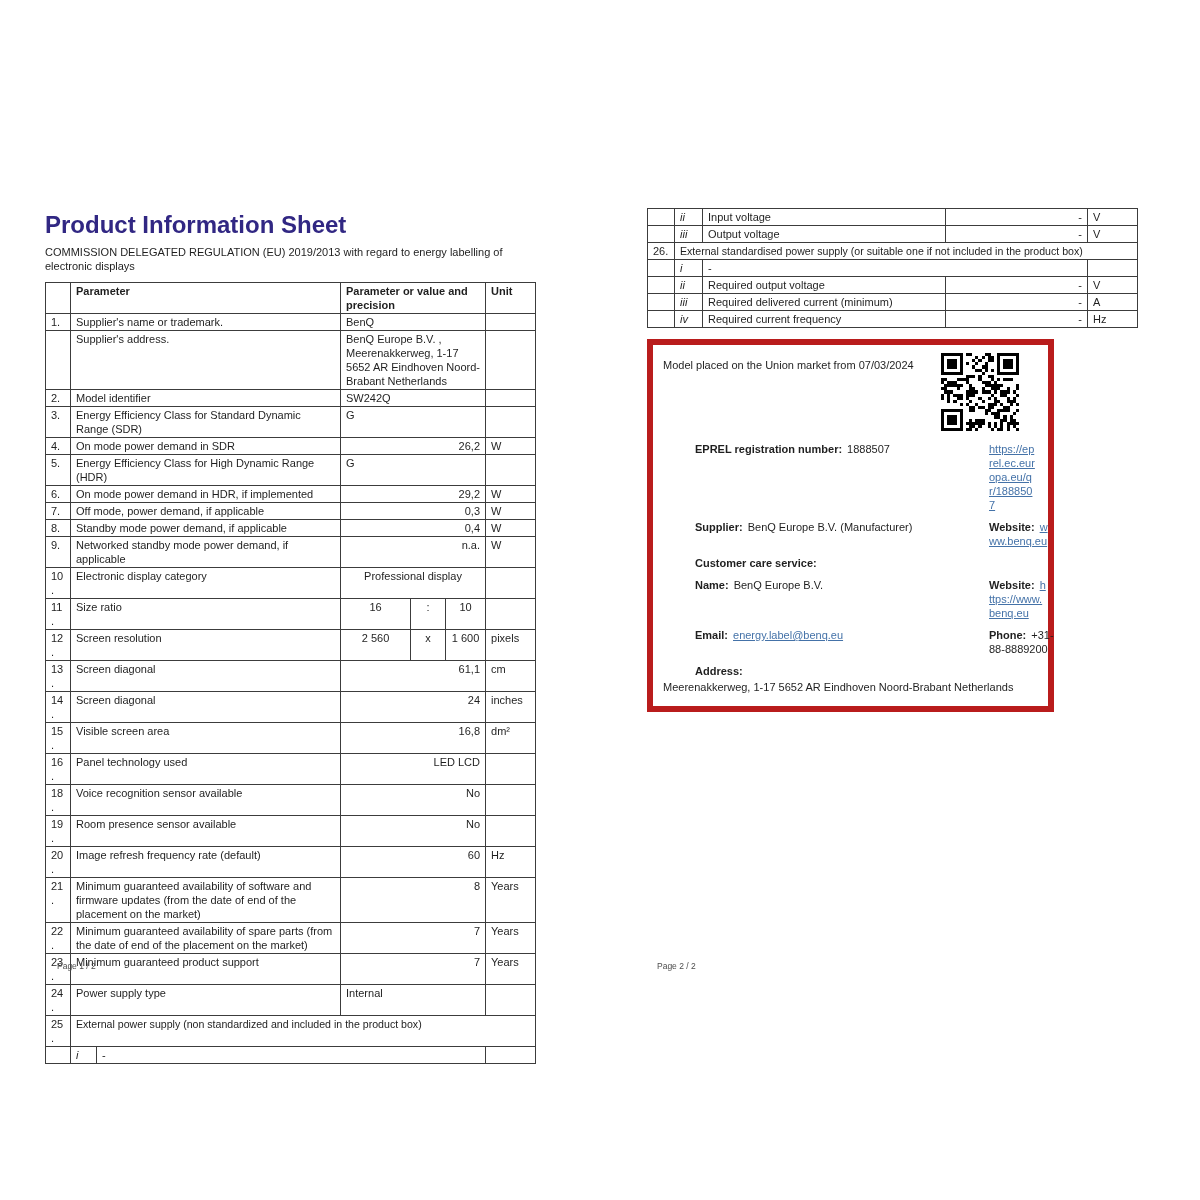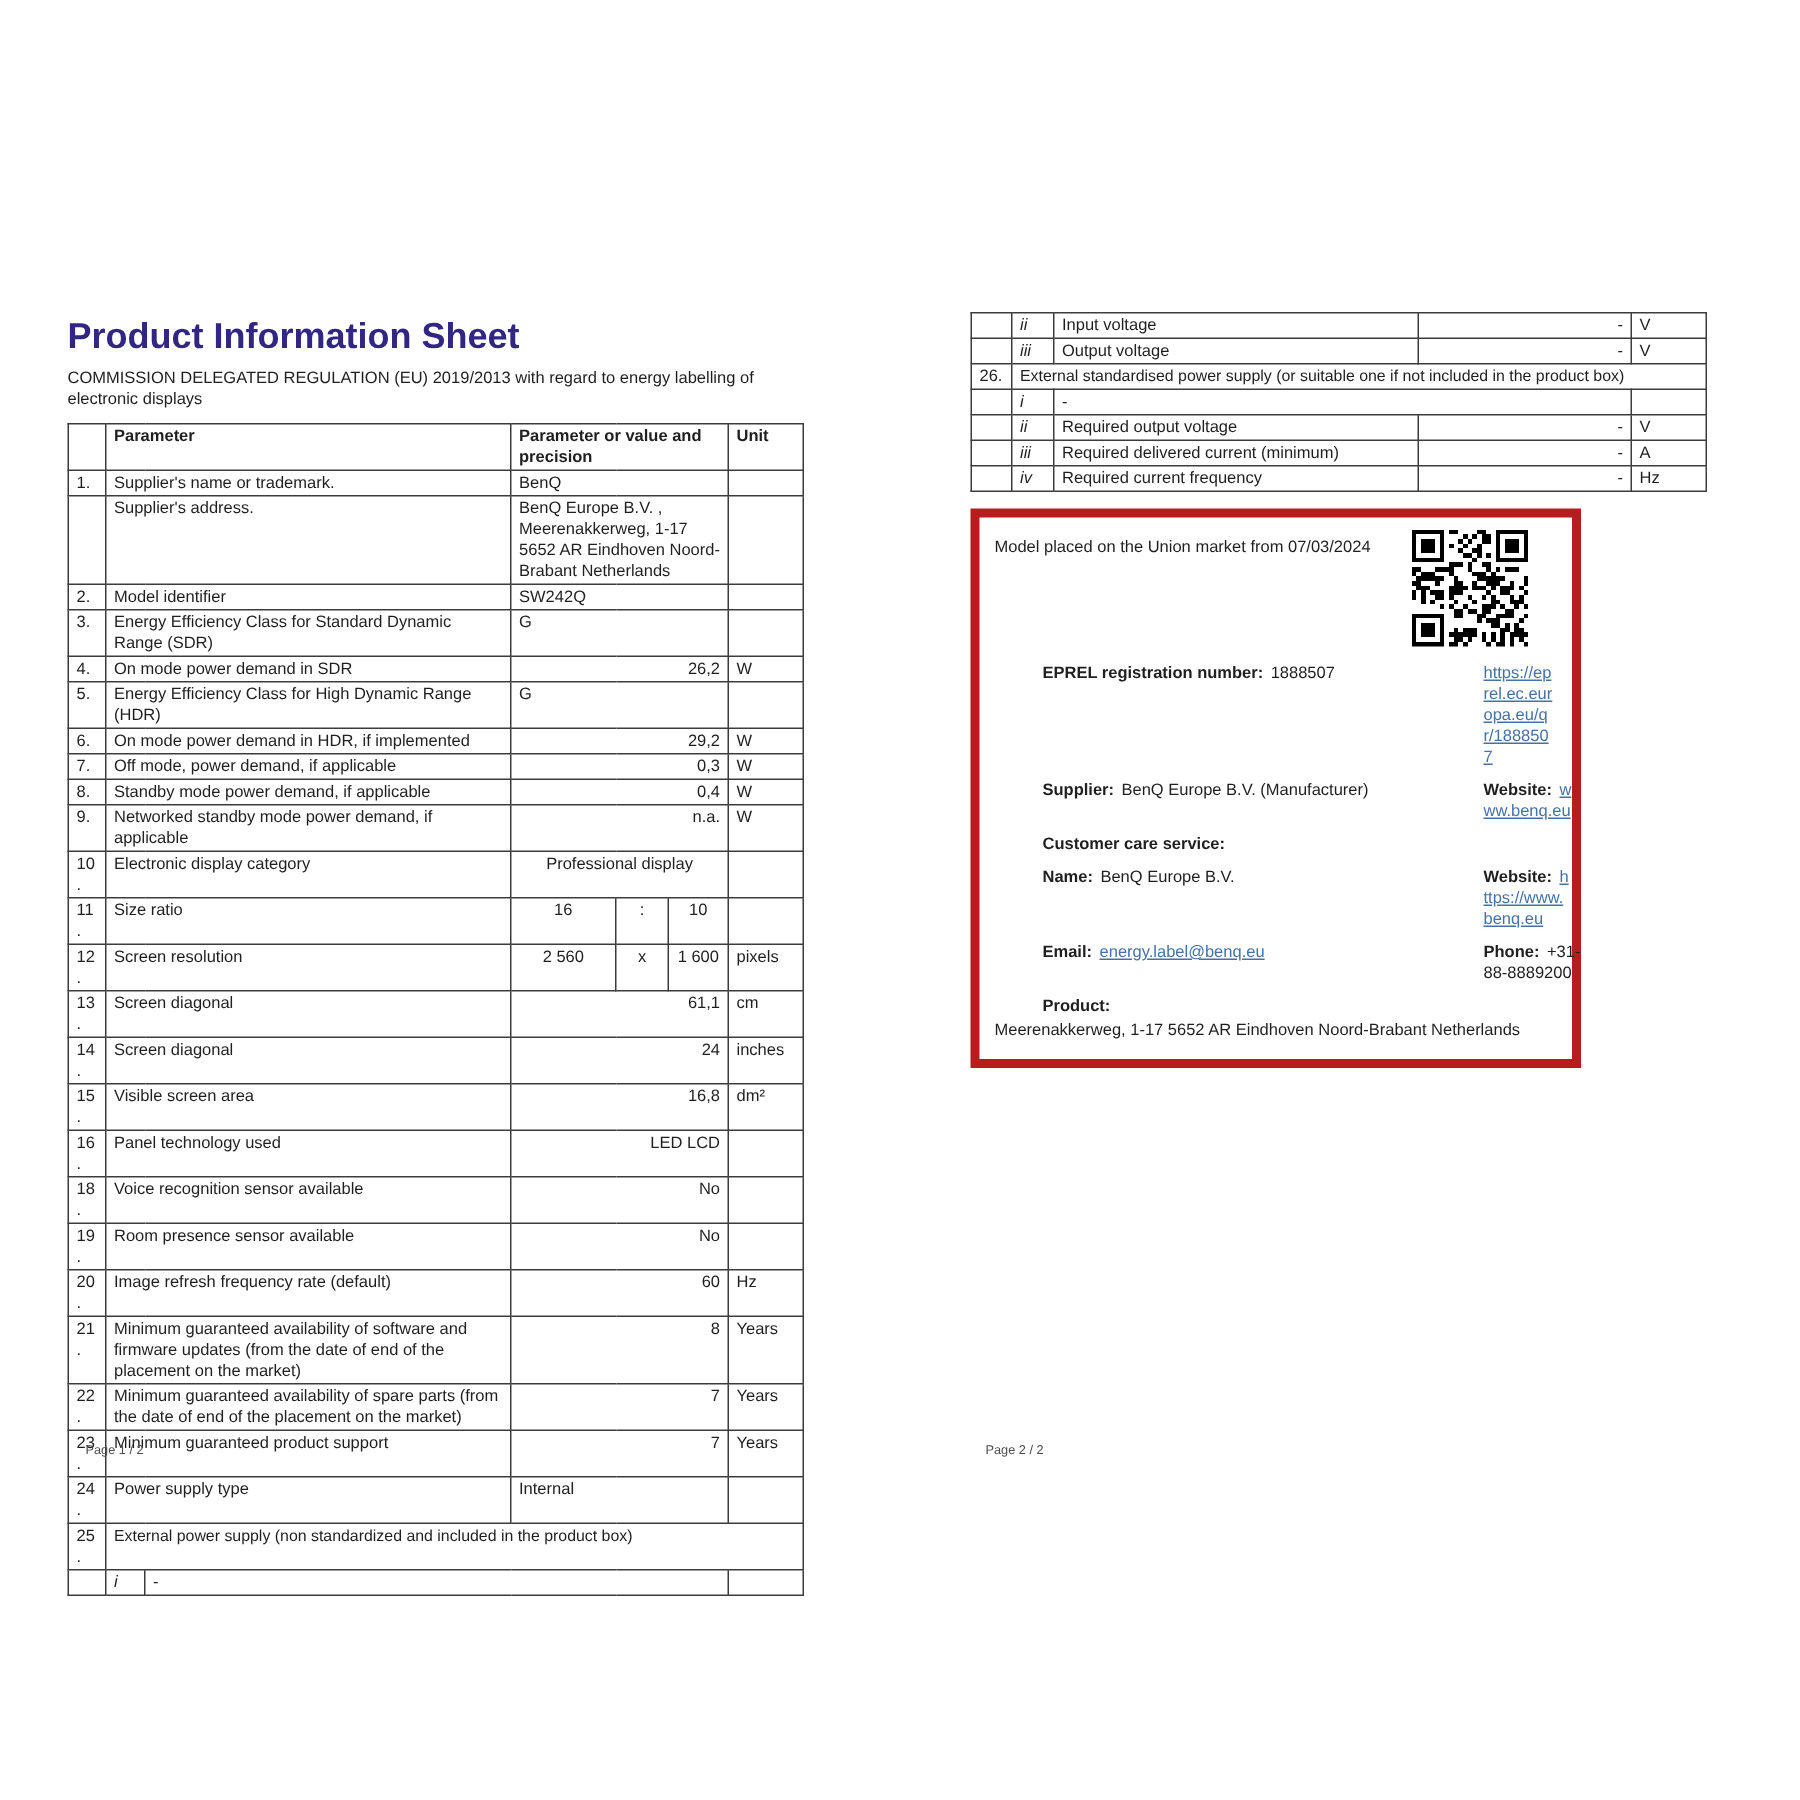--- a/index.html
+++ b/index.html
@@ -621,21 +621,21 @@
     <div class="irow">
       <div class="il">
         <span class="blabel">Email:</span><a class="link">energy.label@benq.eu</a>
       </div>
       <div class="ir">
         <span class="blabel">Phone:</span><span>+31-88-8889200</span>
       </div>
     </div>
     <div class="irow">
       <div class="il">
-        <span class="blabel">Product:</span>
+        <span class="blabel">Address:</span>
       </div>
     </div>
     <div class="addr-line">Meerenakkerweg, 1-17 5652 AR Eindhoven Noord-Brabant Netherlands</div>
   </div>
 </div>
 
 <div class="footer" id="footer1">Page 1 / 2</div>
 <div class="footer" id="footer2">Page 2 / 2</div>
 
 </body></html>

